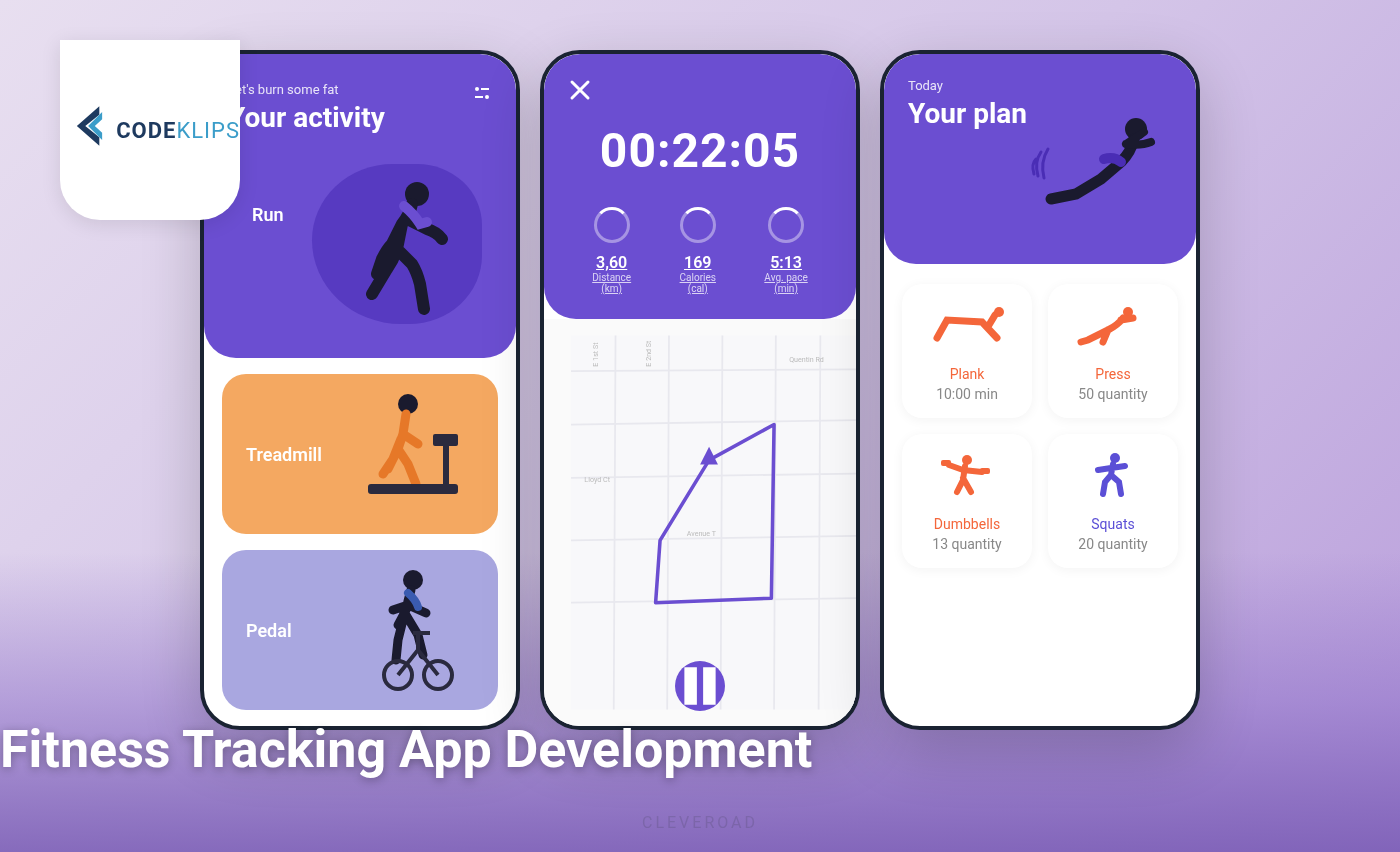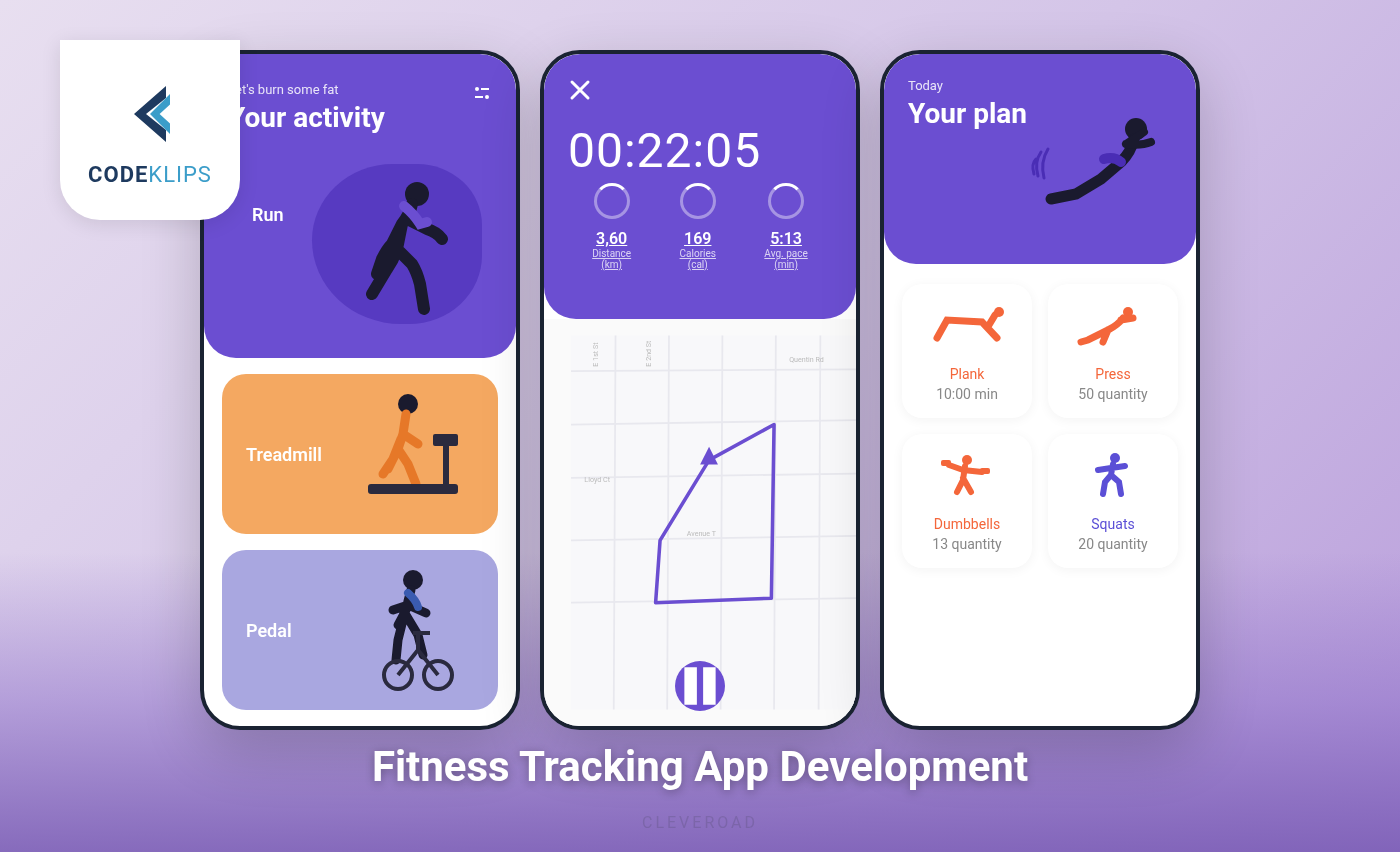--- a/index.html
+++ b/index.html
@@ -21,21 +21,21 @@
     }
     .logo-badge {
       position: absolute;
       top: 40px;
       left: 60px;
       width: 180px;
       height: 180px;
       background: #fff;
       border-radius: 0 0 40px 40px;
       display: flex;
-      flex-direction: column;
+      flex-direction: row;
       align-items: center;
       justify-content: center;
       z-index: 100;
       box-shadow: 0 4px 20px rgba(0,0,0,0.1);
     }
     .logo-icon {
       width: 80px;
       height: 80px;
       margin-bottom: 8px;
     }
@@ -136,23 +136,23 @@
       color: #fff;
       position: relative;
     }
     .close-icon {
       width: 24px;
       height: 24px;
       margin-bottom: 16px;
     }
     .timer {
       font-size: 48px;
-      font-weight: 400;
-      text-align: left;
-      margin-bottom: 4px;
+      font-weight: 700;
+      text-align: center;
+      margin-bottom: 28px;
       letter-spacing: 1px;
     }
     .stats {
       display: flex;
       justify-content: space-around;
       text-decoration: underline;
     }
     .stat { text-align: center; }
     .stat-ring {
       width: 36px;
@@ -213,27 +213,27 @@
       color: #f4663a;
       margin-bottom: 4px;
     }
     .exercise-name.blue { color: #5b4fd6; }
     .exercise-detail {
       font-size: 14px;
       color: #888;
     }
     .main-title {
       position: absolute;
-      bottom: 57px;
+      bottom: 68px;
       left: 50%;
       transform: translateX(-50%);
       color: #fff;
-      font-size: 42px;
+      font-size: 52px;
       font-weight: 700;
-      text-align: center;
+      text-align: left;
       z-index: 50;
       width: 100%;
       text-shadow: 0 2px 10px rgba(0,0,0,0.3);
       line-height: 1.3;
     }
     .watermark {
       position: absolute;
       bottom: 20px;
       left: 50%;
       transform: translateX(-50%);

